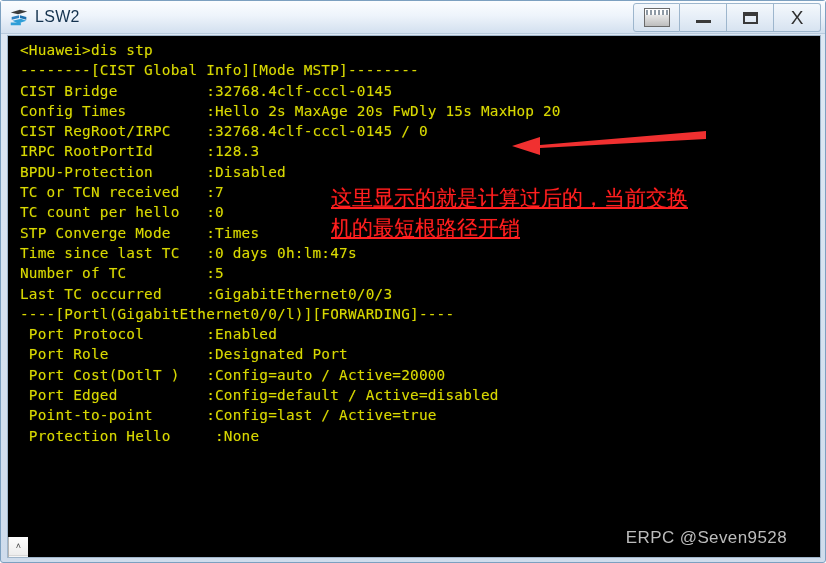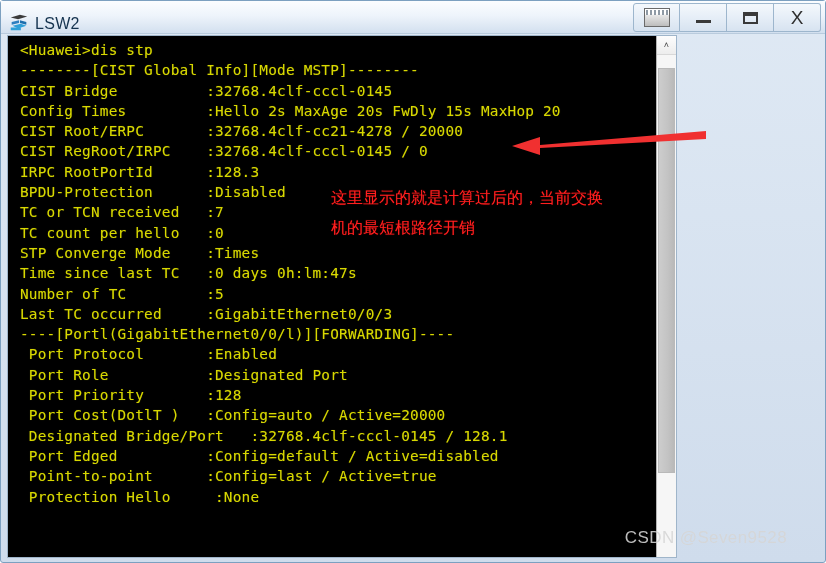--- a/index.html
+++ b/index.html
@@ -27,21 +27,21 @@
     background: linear-gradient(to bottom, #dfe9f4 0%, #cfdcec 100%);
     border-radius: 3px;
     padding: 0;
   }
   .titlebar {
     position: relative;
     height: 33px;
     background: linear-gradient(to bottom, #fbfdff 0%, #eef4fb 45%, #d3e0ef 100%);
     border-bottom: 1px solid #b9cbdd;
     display: flex;
-    align-items: flex-end;
+    align-items: center;
     padding-left: 7px;
   }
   .title-icon {
     width: 22px; height: 22px;
     margin-right: 5px;
     flex: 0 0 auto;
     display: block;
   }
   .title-text {
     font-size: 16px;
@@ -94,25 +94,26 @@
     left: 1px; top: 1px; right: 1px; height: 5px;
     background:
       repeating-linear-gradient(to right, #8f9aa5 0 2px, transparent 2px 4px);
   }
 
   
   .term-wrap {
     position: absolute;
     left: 6px;
     top: 34px;
-    width: 670px;
+    width: 814px;
     height: 523px;
     border: 1px solid #9fb5ca;
     background: #000000;
     display: flex;
+    flex-direction: column;
   }
   .term {
     position: relative;
     flex: 1 1 auto;
     background: #000000;
     overflow: hidden;
     padding: 4px 0 0 12px;
   }
   .term-line {
     font-family: "DejaVu Sans Mono", monospace;
@@ -152,25 +153,26 @@
   }
 
   
   .annot-text {
     position: absolute;
     left: 330px;
     top: 182px;
     width: 480px;
     color: #ff2020;
     font-family: "DejaVu Sans", sans-serif;
-    font-size: 16px;
+    font-size: 21px;
     line-height: 30px;
     white-space: pre-line;
     text-shadow: 0 0 1px rgba(255,0,0,0.5);
     pointer-events: none;
+    text-decoration: underline;
   }
   .annot-arrow {
     position: absolute;
     left: 505px;
     top: 128px;
     width: 200px;
     height: 34px;
     pointer-events: none;
   }
 
@@ -219,52 +221,49 @@
         </div>
       </div>
     </div>
 
     <div class="term-wrap">
       <div class="term" id="terminal-output">
           <div class="term-line">&lt;Huawei&gt;dis stp</div>
           <div class="term-line">--------[CIST Global Info][Mode MSTP]--------</div>
           <div class="term-line">CIST Bridge          :32768.4clf-cccl-0145</div>
           <div class="term-line">Config Times         :Hello 2s MaxAge 20s FwDly 15s MaxHop 20</div>
-          <div class="term-line">CIST Root/ERPC       :32768.4clf-cc21-4278 / 20000</div>
           <div class="term-line">CIST RegRoot/IRPC    :32768.4clf-cccl-0145 / 0</div>
           <div class="term-line">IRPC RootPortId      :128.3</div>
           <div class="term-line">BPDU-Protection      :Disabled</div>
           <div class="term-line">TC or TCN received   :7</div>
           <div class="term-line">TC count per hello   :0</div>
           <div class="term-line">STP Converge Mode    :Times</div>
           <div class="term-line">Time since last TC   :0 days 0h:lm:47s</div>
           <div class="term-line">Number of TC         :5</div>
           <div class="term-line">Last TC occurred     :GigabitEthernet0/0/3</div>
           <div class="term-line">----[Portl(GigabitEthernet0/0/l)][FORWARDING]----</div>
           <div class="term-line"> Port Protocol       :Enabled</div>
           <div class="term-line"> Port Role           :Designated Port</div>
-          <div class="term-line"> Port Priority       :128</div>
           <div class="term-line"> Port Cost(DotlT )   :Config=auto / Active=20000</div>
-          <div class="term-line"> Designated Bridge/Port   :32768.4clf-cccl-0145 / 128.1</div>
           <div class="term-line"> Port Edged          :Config=default / Active=disabled</div>
           <div class="term-line"> Point-to-point      :Config=last / Active=true</div>
           <div class="term-line"> Protection Hello     :None</div>
         </div>
 
       <div class="scrollbar">
         <div class="sb-arrow">˄</div>
         <div class="sb-track">
           <div class="sb-thumb"></div>
         </div>
       </div>
     </div>
 
     <svg class="annot-arrow" viewBox="0 0 200 34">
       <polygon points="200,2 34,16 34,8 6,17 34,26 34,19 200,10" fill="#f03030"></polygon>
     </svg>
 
     <div class="annot-text">这里显示的就是计算过后的，当前交换
 机的最短根路径开销</div>
 
-    <div class="watermark">CSDN @Seven9528</div>
+    <div class="watermark">ERPC @Seven9528</div>
 
   </div>
 </div>
 
 </body></html>

